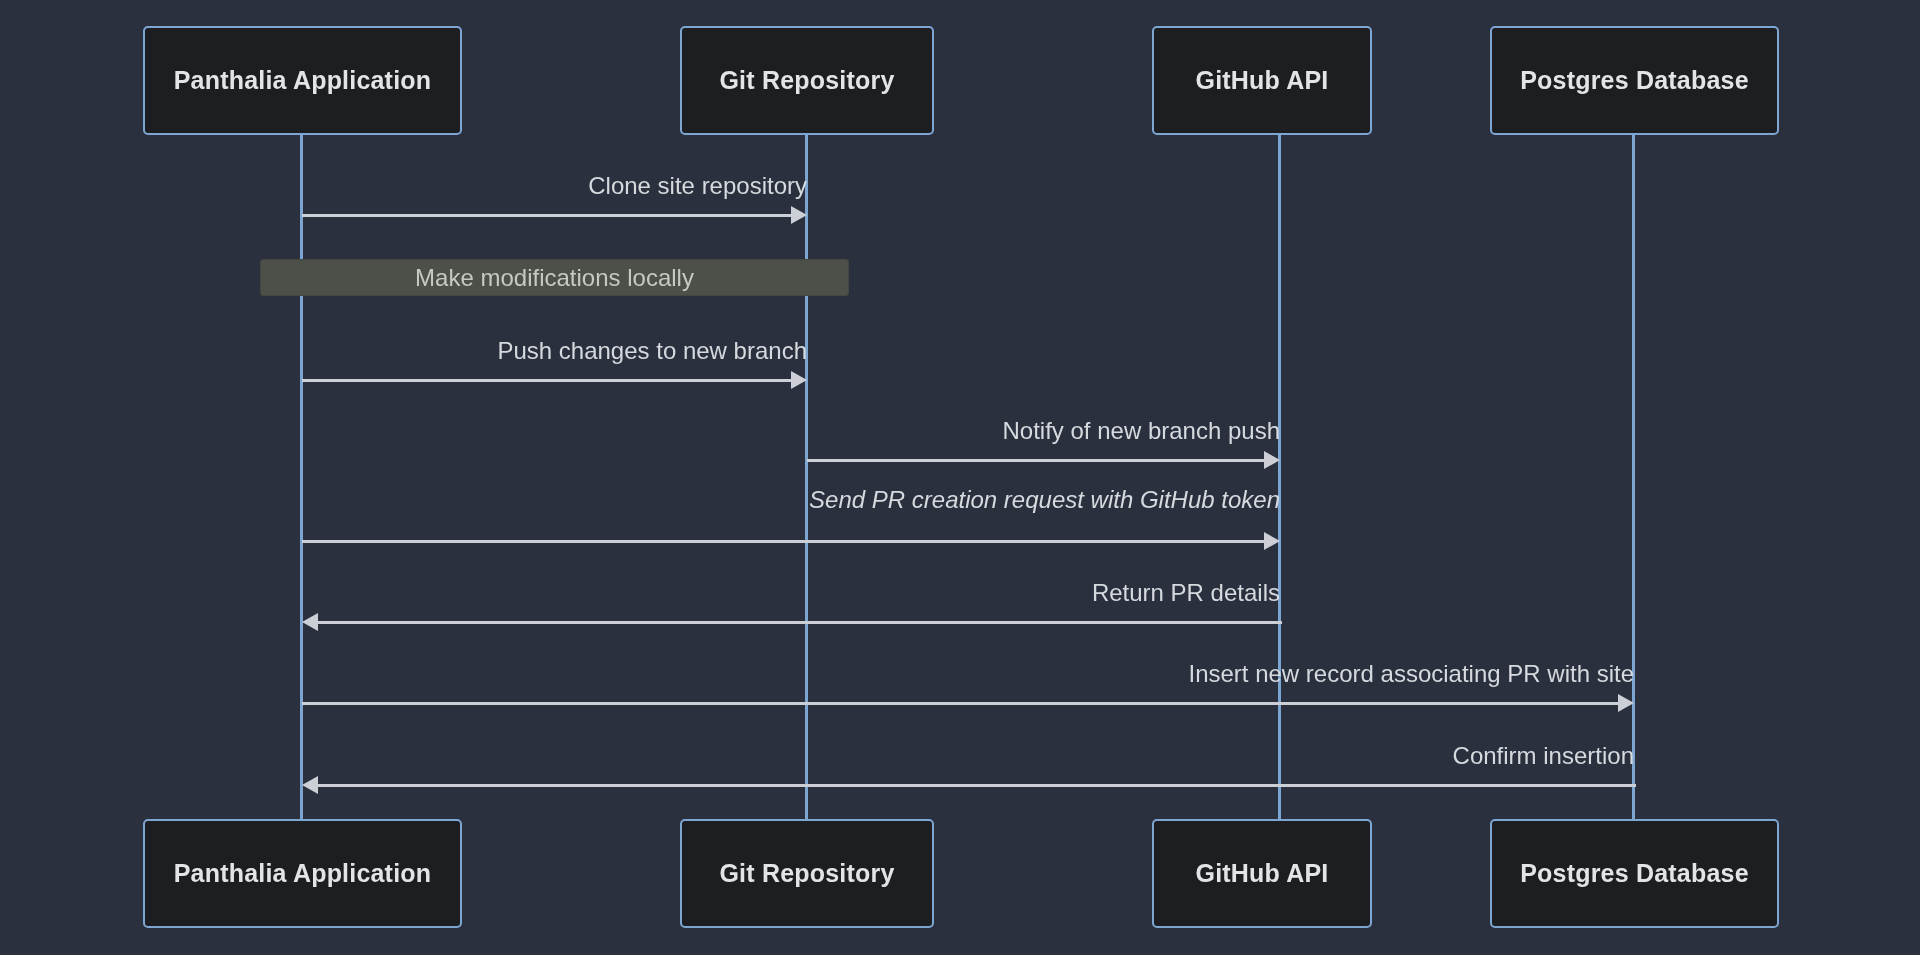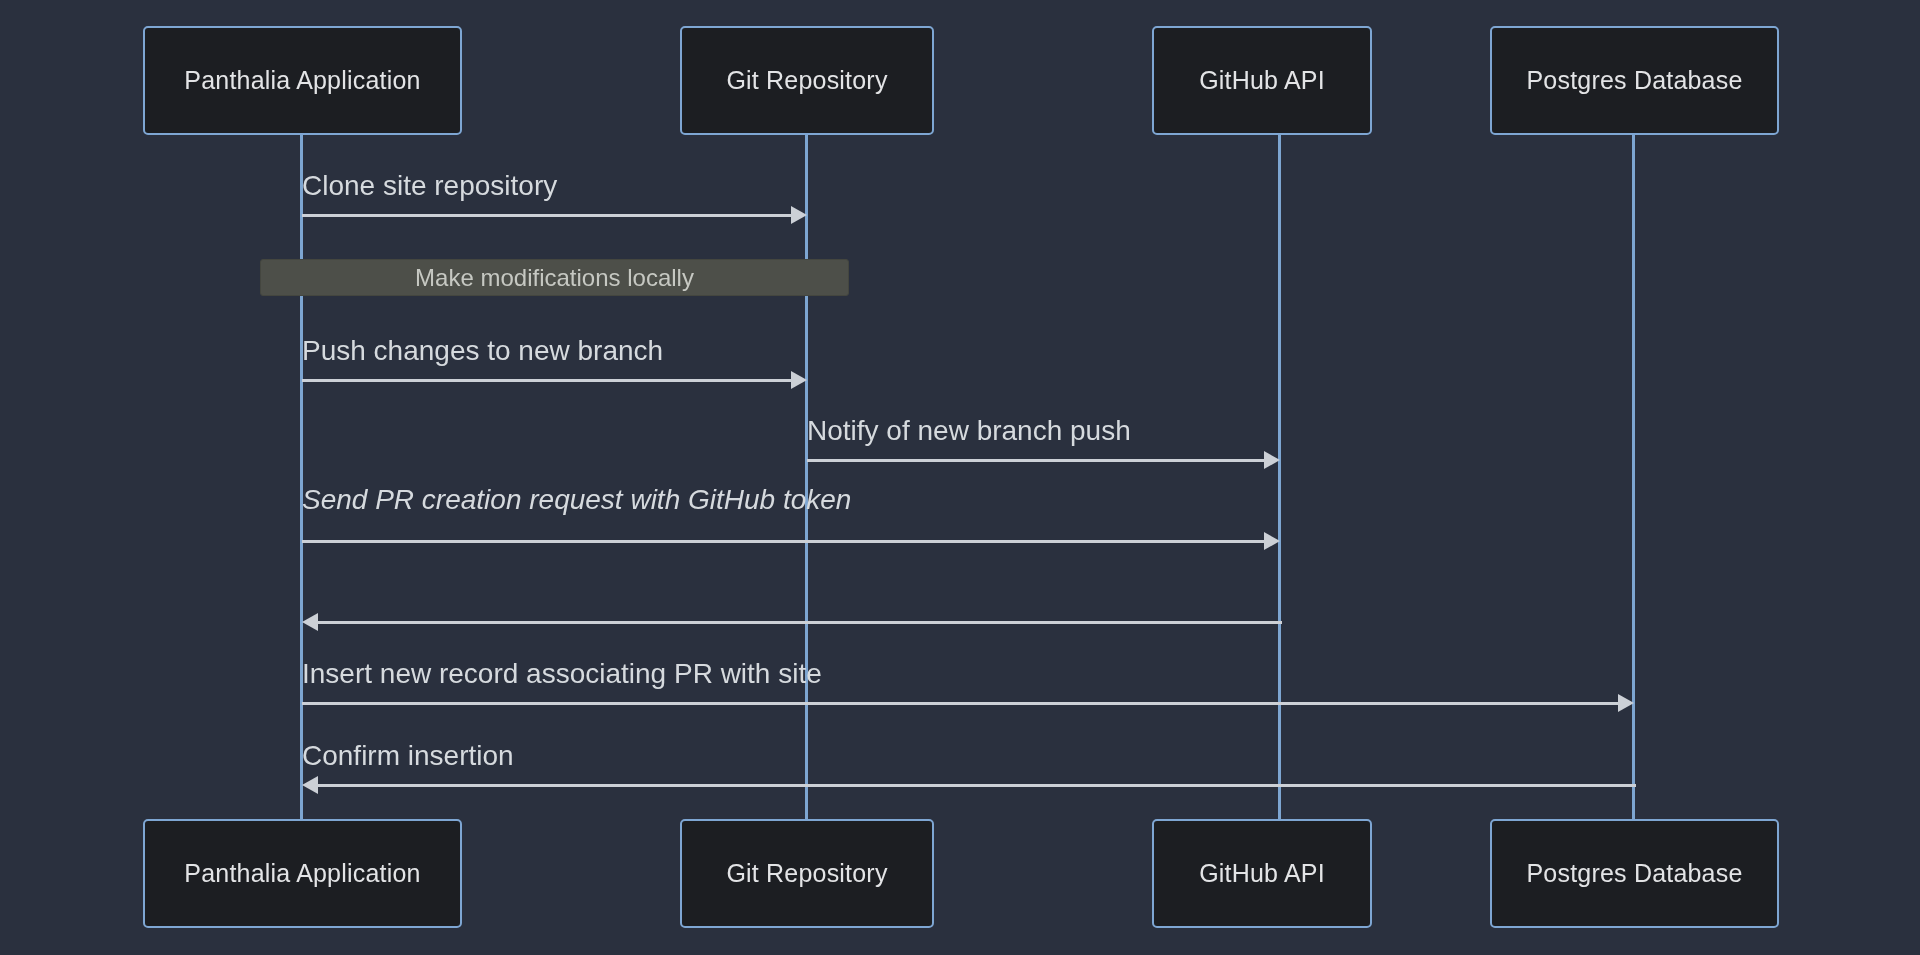--- a/index.html
+++ b/index.html
@@ -22,20 +22,21 @@
   .actor-box {
     position:absolute;
     height:109px;
     background:var(--actor-fill);
     border:2px solid var(--actor-border);
     border-radius:5px;
     display:flex; align-items:center; justify-content:center;
     color:var(--actor-text);
     font-size:25px;
     letter-spacing:0.2px;
+    font-weight:bold;
   }
   .actor-top { top:26px; }
   .actor-bottom { top:819px; }
 
   .lifeline {
     position:absolute;
     top:135px;
     width:3px;
     height:684px;
     background:var(--lifeline);
@@ -51,23 +52,23 @@
     width:0; height:0;
     border-top:9px solid transparent;
     border-bottom:9px solid transparent;
   }
   .arrowhead.right { border-left:16px solid var(--signal); }
   .arrowhead.left  { border-right:16px solid var(--signal); }
 
   .signal-label {
     position:absolute;
     height:32px; line-height:32px;
-    text-align:left;
+    text-align:right;
     color:var(--signal-text);
-    font-size:28px;
+    font-size:24px;
   }
 
   .note-box {
     position:absolute;
     left:260px; top:259px; width:589px; height:37px;
     background:var(--note-fill);
     border:1px solid #44463f;
     border-radius:3px;
     display:flex; align-items:center; justify-content:center;
     color:var(--note-text);
@@ -105,20 +106,21 @@
   <div class="arrowhead right" style="left:791px; top:371px;"></div>
 
   <div class="signal-label" style="left:807px; width:473px; top:415px;">Notify of new branch push</div>
   <div class="signal-line" style="left:807px; width:457px; top:459px;"></div>
   <div class="arrowhead right" style="left:1264px; top:451px;"></div>
 
   <div class="signal-label" style="left:302px; width:978px; top:484px;font-style:italic;">Send PR creation request with GitHub token</div>
   <div class="signal-line" style="left:302px; width:964px; top:540px;"></div>
   <div class="arrowhead right" style="left:1264px; top:532px;"></div>
 
+  <div class="signal-label" style="left:302px; width:978px; top:577px;">Return PR details</div>
   <div class="signal-line" style="left:318px; width:964px; top:621px;"></div>
   <div class="arrowhead left" style="left:302px; top:613px;"></div>
 
   <div class="signal-label" style="left:302px; width:1332px; top:658px;">Insert new record associating PR with site</div>
   <div class="signal-line" style="left:302px; width:1318px; top:702px;"></div>
   <div class="arrowhead right" style="left:1618px; top:694px;"></div>
 
   <div class="signal-label" style="left:302px; width:1332px; top:740px;">Confirm insertion</div>
   <div class="signal-line" style="left:318px; width:1318px; top:784px;"></div>
   <div class="arrowhead left" style="left:302px; top:776px;"></div>

